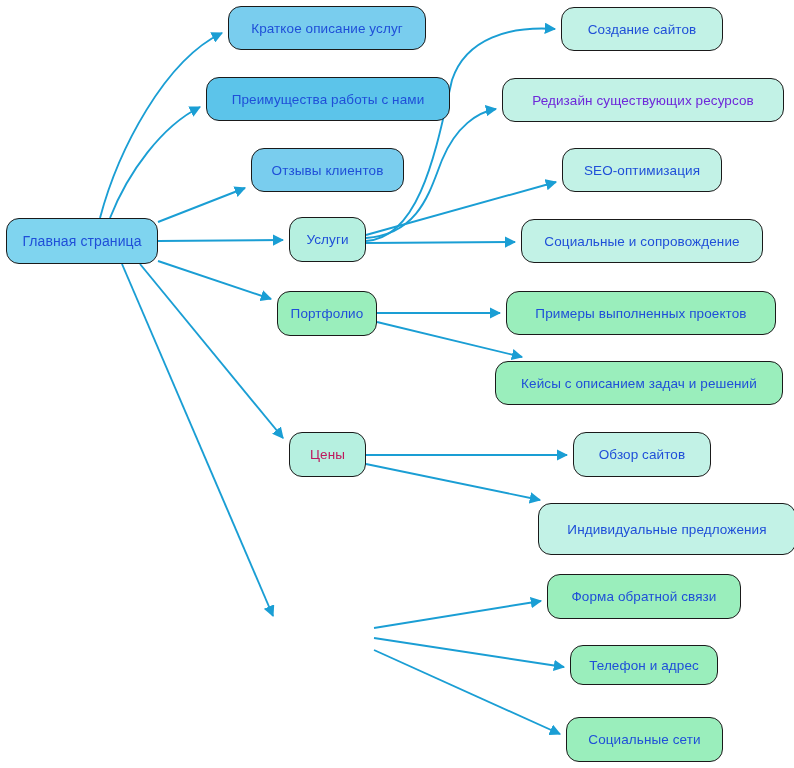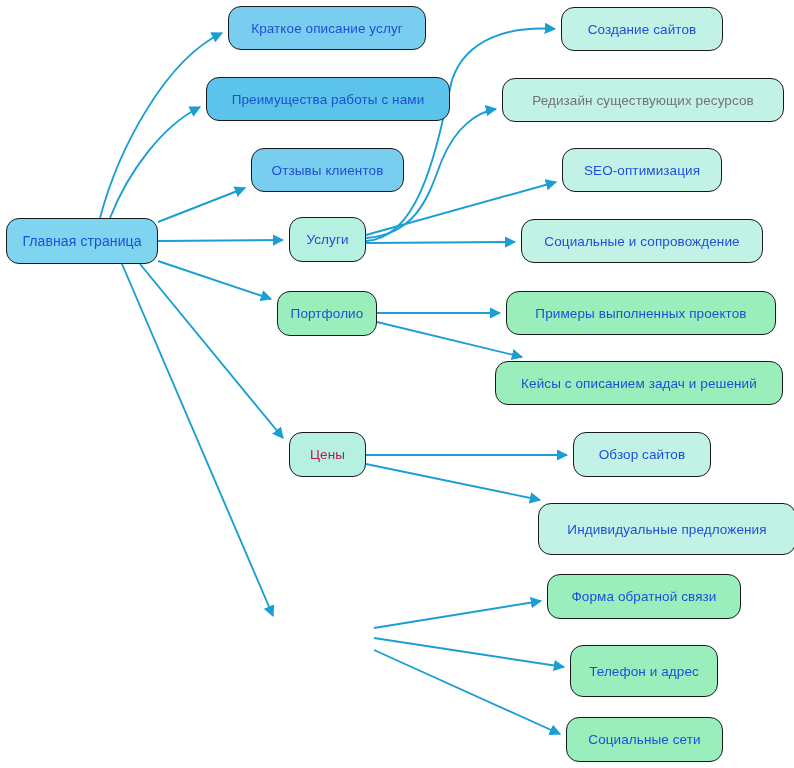--- a/index.html
+++ b/index.html
@@ -85,21 +85,21 @@
   </div>
   <div class="node" style="left: 251px; top: 148px; width: 153px; height: 44px; background: rgb(121, 205, 238); font-size: 13.5px; color: rgb(31, 79, 216); border-color: rgb(26, 26, 26);">
     <span class="label">Отзывы клиентов</span>
   </div>
   <div class="node" style="left: 289px; top: 217px; width: 77px; height: 45px; background: rgb(182, 240, 224); font-size: 13.5px; color: rgb(31, 79, 216); border-color: rgb(26, 26, 26);">
     <span class="label">Услуги</span>
   </div>
   <div class="node" style="left: 561px; top: 7px; width: 162px; height: 44px; background: rgb(194, 242, 230); font-size: 13.5px; color: rgb(31, 79, 216); border-color: rgb(26, 26, 26);">
     <span class="label">Создание сайтов</span>
   </div>
-  <div class="node" style="left: 502px; top: 78px; width: 282px; height: 44px; background: rgb(194, 242, 230); font-size: 13.5px; color: #737373; border-color: rgb(26, 26, 26);">
+  <div class="node" style="left: 502px; top: 78px; width: 282px; height: 44px; background: rgb(194, 242, 230); font-size: 13.5px; color: #6d28d9; border-color: rgb(26, 26, 26);">
     <span class="label">Редизайн существующих ресурсов</span>
   </div>
   <div class="node" style="left: 562px; top: 148px; width: 160px; height: 44px; background: rgb(194, 242, 230); font-size: 13.5px; color: rgb(31, 79, 216); border-color: rgb(26, 26, 26);">
     <span class="label">SEO-оптимизация</span>
   </div>
   <div class="node" style="left: 521px; top: 219px; width: 242px; height: 44px; background: rgb(194, 242, 230); font-size: 13.5px; color: rgb(31, 79, 216); border-color: rgb(26, 26, 26);">
     <span class="label">Социальные и сопровождение</span>
   </div>
   <div class="node" style="left: 277px; top: 291px; width: 100px; height: 45px; background: rgb(154, 238, 188); font-size: 13.5px; color: rgb(31, 79, 216); border-color: rgb(26, 26, 26);">
     <span class="label">Портфолио</span>
@@ -115,20 +115,20 @@
   </div>
   <div class="node" style="left: 573px; top: 432px; width: 138px; height: 45px; background: rgb(194, 242, 230); font-size: 13.5px; color: rgb(31, 79, 216); border-color: rgb(26, 26, 26);">
     <span class="label">Обзор сайтов</span>
   </div>
   <div class="node" style="left: 538px; top: 503px; width: 258px; height: 52px; background: rgb(194, 242, 230); font-size: 13.5px; color: rgb(31, 79, 216); border-color: rgb(26, 26, 26);">
     <span class="label">Индивидуальные предложения</span>
   </div>
   <div class="node" style="left: 547px; top: 574px; width: 194px; height: 45px; background: rgb(154, 238, 188); font-size: 13.5px; color: rgb(31, 79, 216); border-color: rgb(26, 26, 26);">
     <span class="label">Форма обратной связи</span>
   </div>
-  <div class="node" style="left: 570px; top: 645px; width: 148px; height: 52px; background: rgb(154, 238, 188); font-size: 13.5px; color: rgb(31, 79, 216); border-color: rgb(26, 26, 26);">
+  <div class="node" style="left: 570px; top: 645px; width: 148px; height: 40px; background: rgb(154, 238, 188); font-size: 13.5px; color: rgb(31, 79, 216); border-color: rgb(26, 26, 26);">
     <span class="label">Телефон и адрес</span>
   </div>
   <div class="node" style="left: 566px; top: 717px; width: 157px; height: 45px; background: rgb(154, 238, 188); font-size: 13.5px; color: rgb(31, 79, 216); border-color: rgb(26, 26, 26);">
     <span class="label">Социальные сети</span>
   </div>
 
 </div>
 
 </body></html>

